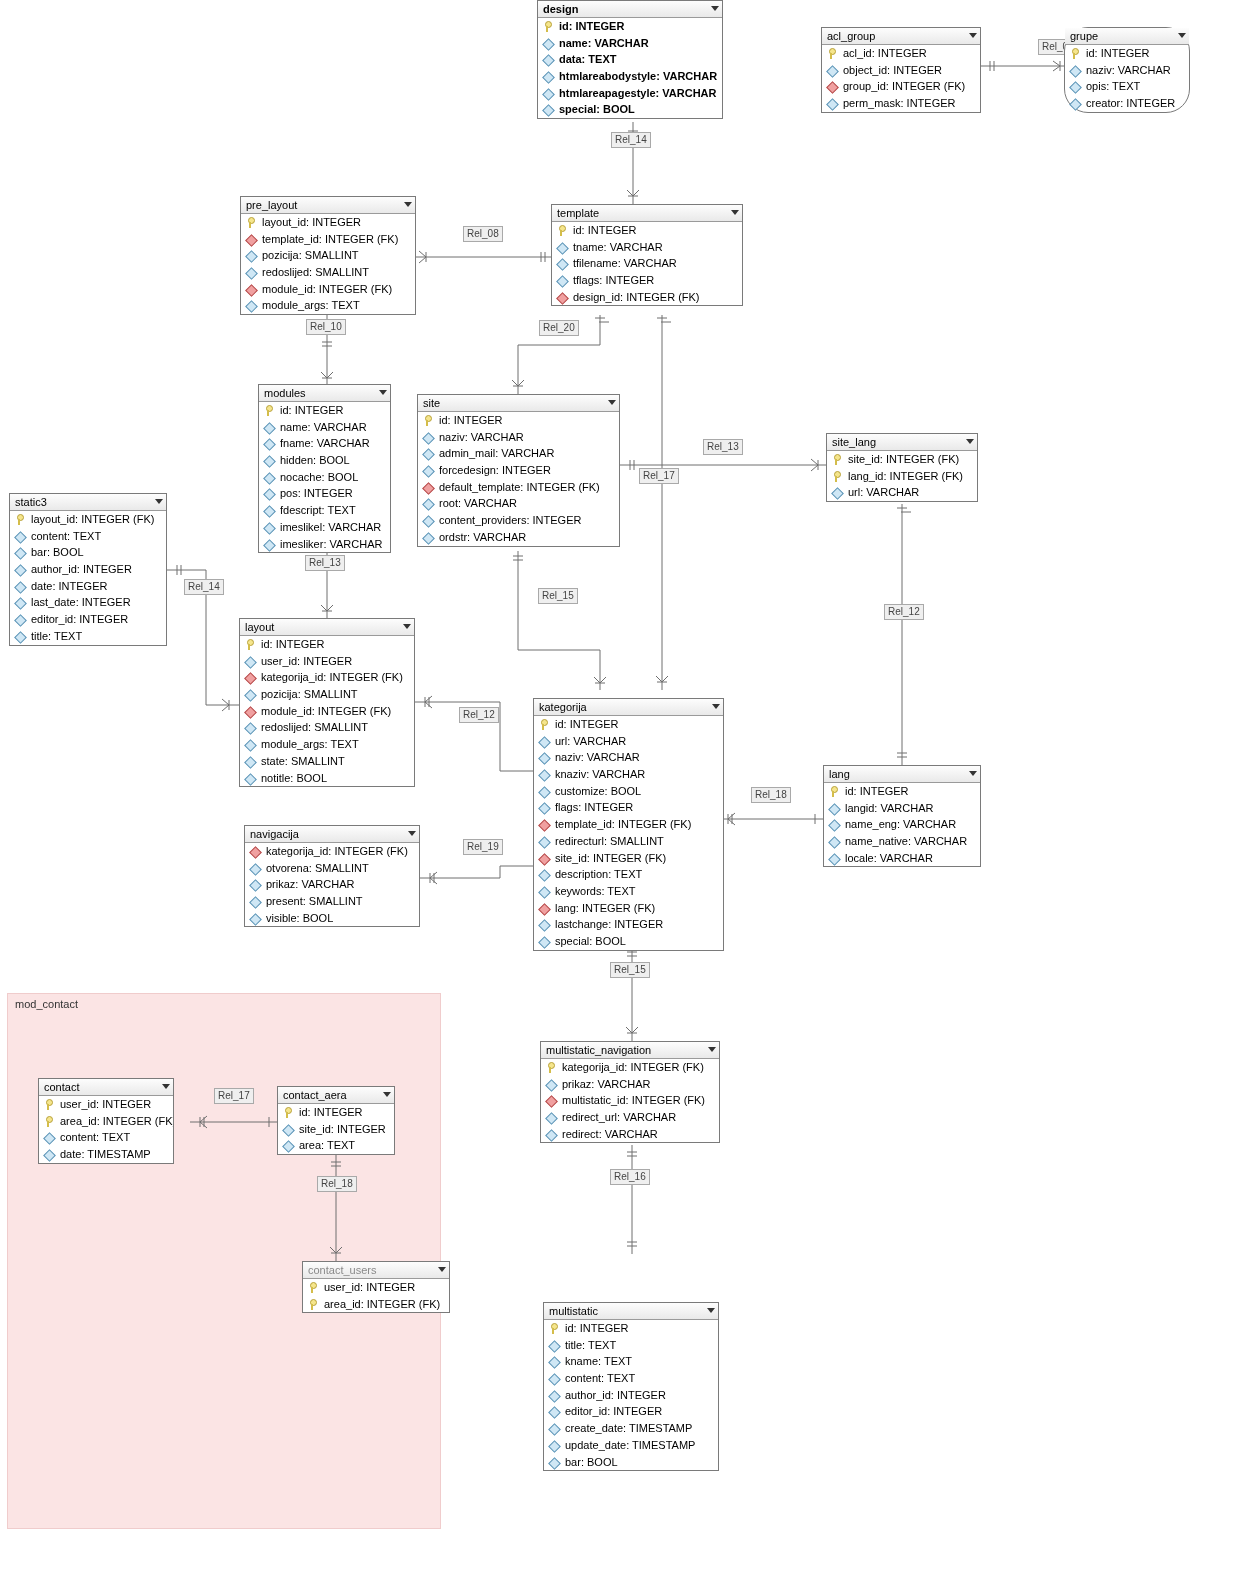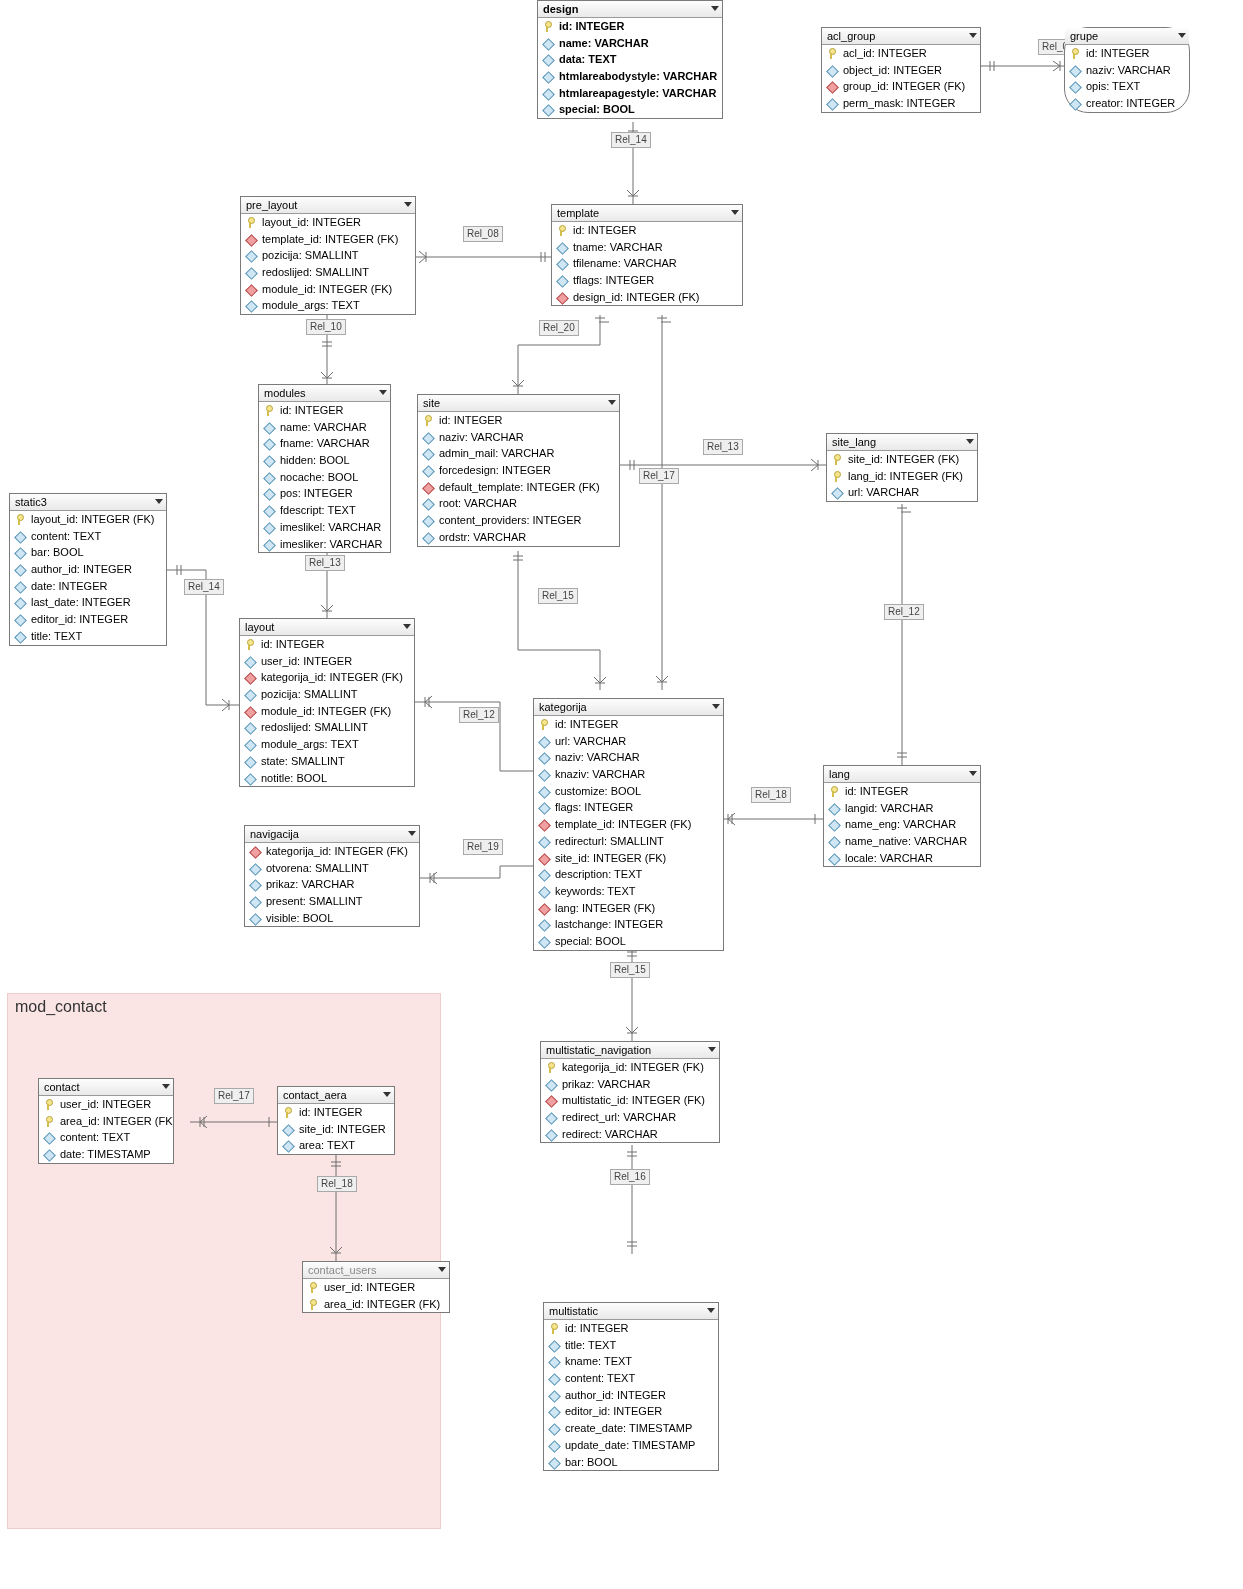--- a/index.html
+++ b/index.html
@@ -18,21 +18,21 @@
   .group-box {
     position: absolute;
     background: #fbe4e4;
     border: 1px solid #f0cccc;
     box-sizing: border-box;
   }
   .group-label {
     position: absolute;
     top: 4px;
     left: 7px;
-    font-size: 16px;
+    font-size: 11px;
     color: #333333;
   }
   
   .entity {
     position: absolute;
     background: #ffffff;
     border: 1px solid #7a7a7a;
     box-sizing: border-box;
     font-size: 11px;
     color: #000000;

